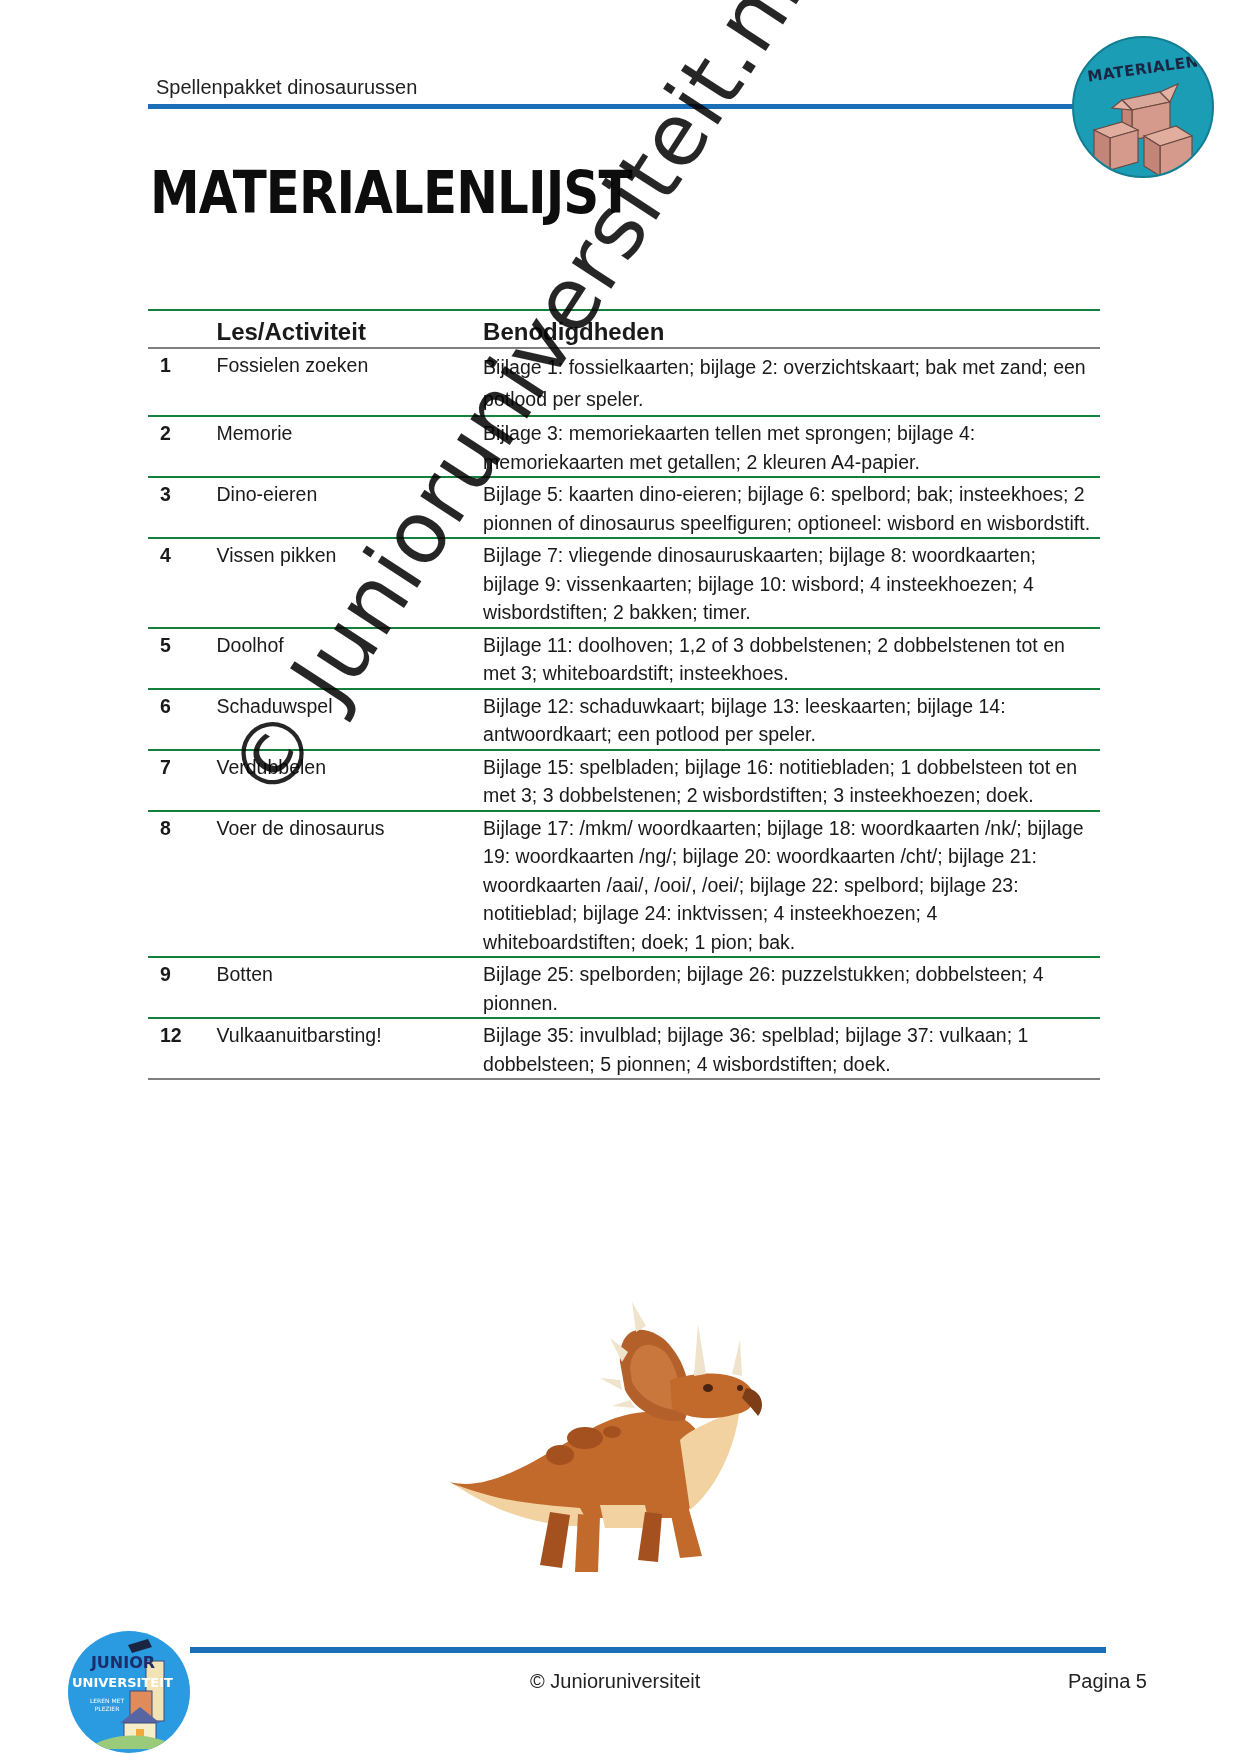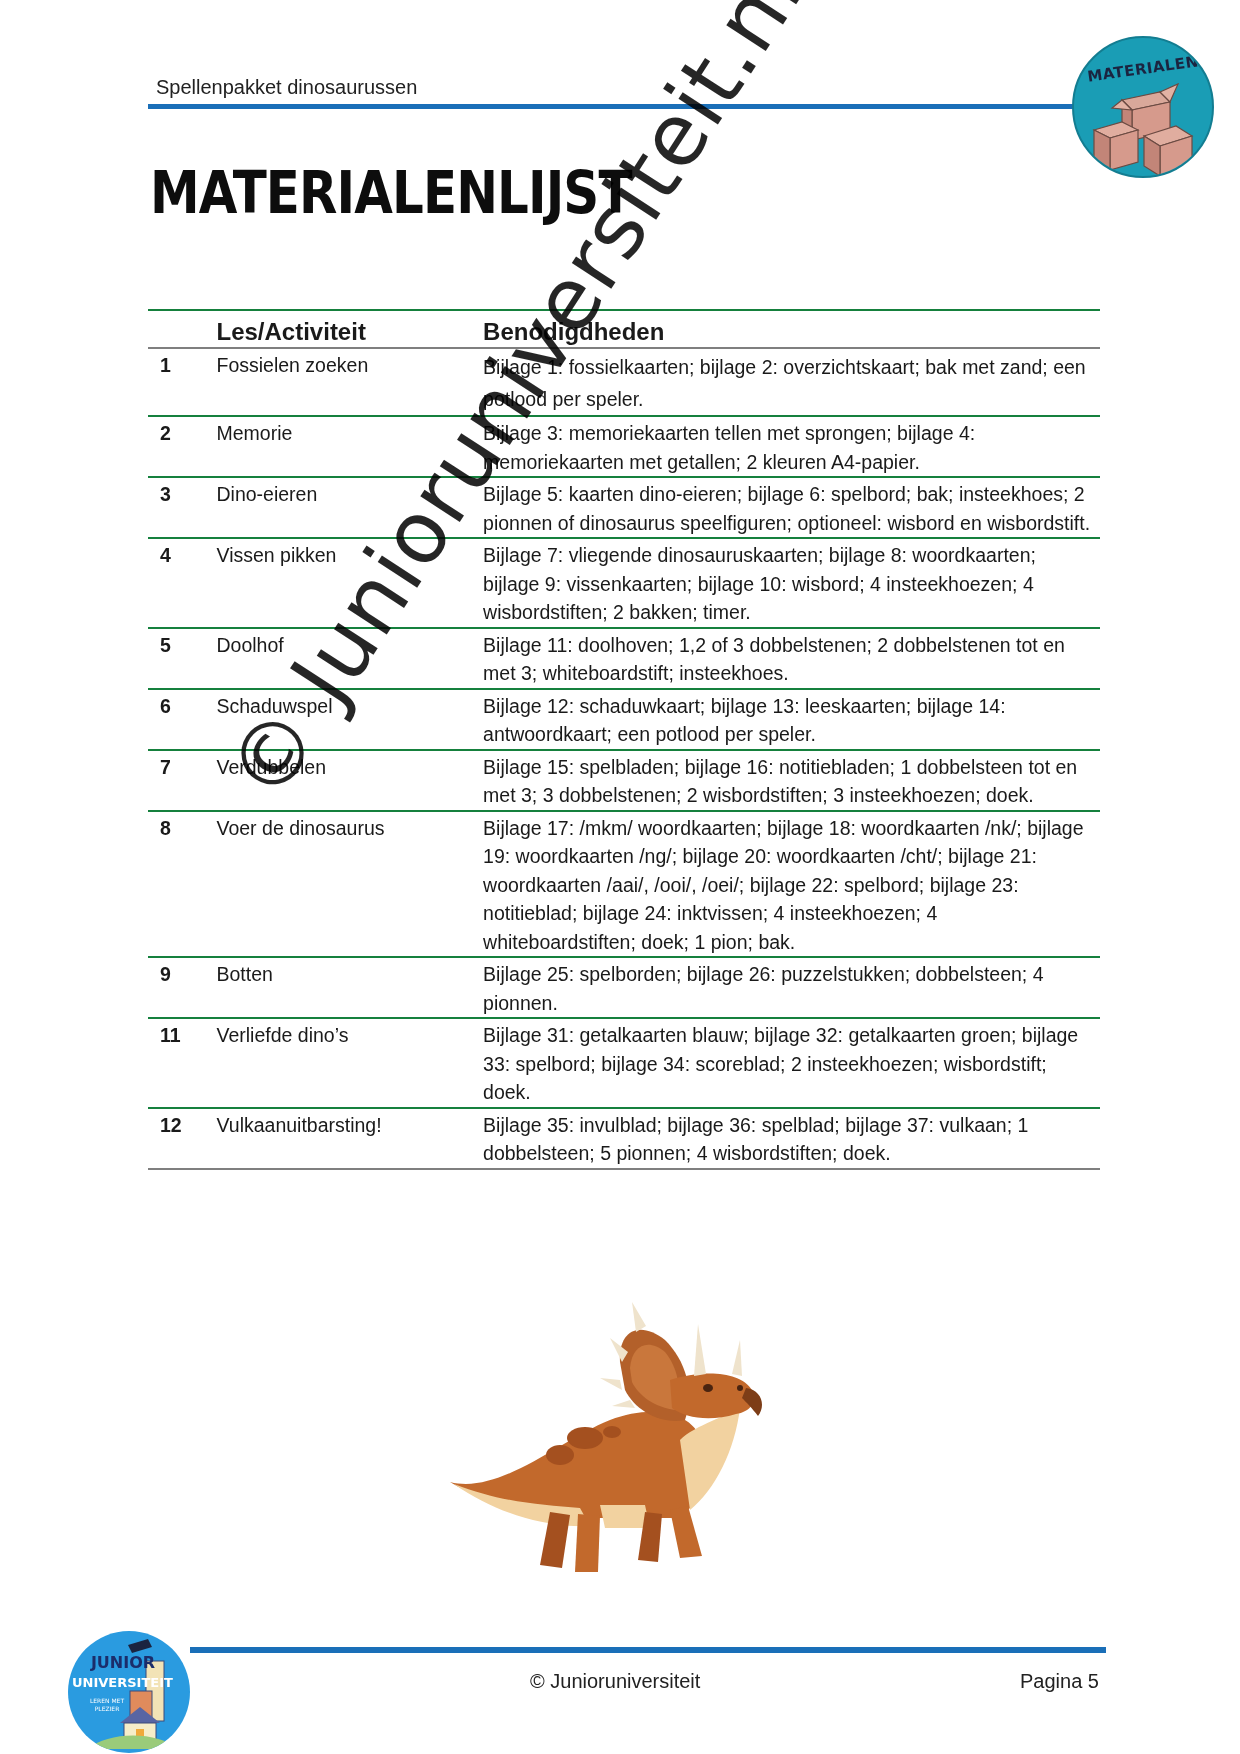--- a/index.html
+++ b/index.html
@@ -40,21 +40,21 @@
                    background: #2a9be0; overflow: hidden; }
     .logo-junior { position: absolute; left: 10px; top: 24px; width: 90px; text-align: center;
                    font-family: "DejaVu Sans", sans-serif; font-weight: bold; font-size: 16px; color: #1b2d6b; line-height: 16px; }
     .logo-uni { position: absolute; left: 4px; top: 44px; width: 96px; text-align: left;
                 font-family: "DejaVu Sans", sans-serif; font-weight: bold; font-size: 13px; color: #ffffff; }
     .logo-tag { position: absolute; left: 14px; top: 66px; width: 50px; text-align: center;
                 font-family: "DejaVu Sans", sans-serif; font-size: 6px; color: #ffffff; line-height: 8px; }
 
     .footer-rule { position: absolute; left: 190px; top: 1647px; width: 916px; height: 6px; background: #1a6fb8; }
     .footer-copy { position: absolute; left: 530px; top: 1670px; font-size: 20px; color: #222; text-align: right; }
-    .footer-page { position: absolute; left: 1020px; top: 1670px; font-size: 20px; color: #222; }
+    .footer-page { position: absolute; left: 1068px; top: 1670px; font-size: 20px; color: #222; }
   </style>
 </head>
 <body>
 
 <div class="header-text">Spellenpakket dinosaurussen</div>
 <div class="header-rule"></div>
 
 <div class="badge">
   <div class="badge-label">MATERIALEN</div>
   <svg width="138" height="138" viewBox="0 0 138 138" style="position:absolute;left:0;top:0;">
@@ -125,25 +125,20 @@
       <td class="col-num">8</td>
       <td class="col-act">Voer de dinosaurus</td>
       <td class="col-mat">Bijlage 17: /mkm/ woordkaarten; bijlage 18: woordkaarten /nk/; bijlage 19: woordkaarten /ng/; bijlage 20: woordkaarten /cht/; bijlage 21: woordkaarten /aai/, /ooi/, /oei/; bijlage 22: spelbord; bijlage 23: notitieblad; bijlage 24: inktvissen; 4 insteekhoezen; 4 whiteboardstiften; doek; 1 pion; bak.</td>
     </tr>
     <tr>
       <td class="col-num">9</td>
       <td class="col-act">Botten</td>
       <td class="col-mat">Bijlage 25: spelborden; bijlage 26: puzzelstukken; dobbelsteen; 4 pionnen.</td>
     </tr>
     <tr>
-      <td class="col-num">11</td>
-      <td class="col-act">Verliefde dino’s</td>
-      <td class="col-mat">Bijlage 31: getalkaarten blauw; bijlage 32: getalkaarten groen; bijlage 33: spelbord; bijlage 34: scoreblad; 2 insteekhoezen; wisbordstift; doek.</td>
-    </tr>
-    <tr>
       <td class="col-num">12</td>
       <td class="col-act">Vulkaanuitbarsting!</td>
       <td class="col-mat">Bijlage 35: invulblad; bijlage 36: spelblad; bijlage 37: vulkaan; 1 dobbelsteen; 5 pionnen; 4 wisbordstiften; doek.</td>
     </tr>
   </tbody>
 </table>
 
 <div class="watermark">© Junioruniversiteit.nl</div>
 
 <svg class="dino" viewBox="0 0 330 290">

